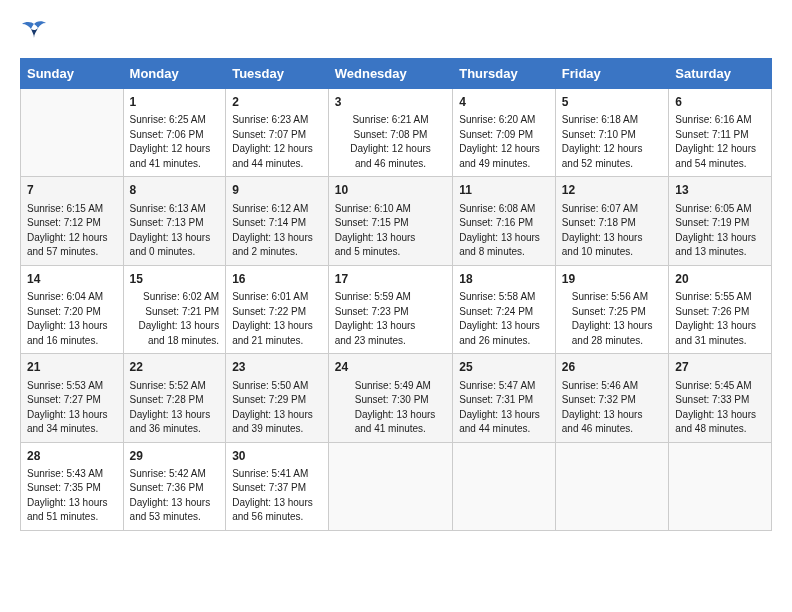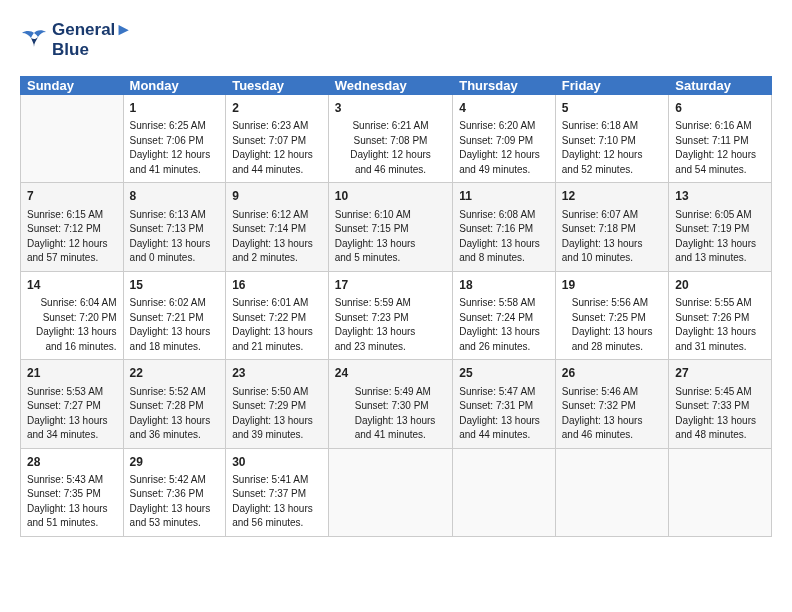--- a/index.html
+++ b/index.html
@@ -38,21 +38,21 @@
       color: #333;
     }
     table {
       width: 100%;
       border-collapse: collapse;
       font-size: 11px;
     }
     thead tr th {
       background-color: #3a75c4;
       color: #fff;
-      padding: 1px 6px;
+      padding: 7px 6px;
       text-align: left;
       font-size: 13px;
       font-weight: bold;
       border: 1px solid #3a75c4;
     }
     tbody tr td {
       border: 1px solid #ccc;
       vertical-align: top;
       padding: 5px 6px;
       height: 80px;
@@ -80,24 +80,20 @@
 </head>
 <body>
 
 <div class="header">
   <div class="logo">
     <svg class="logo-bird" viewBox="0 0 28 22" xmlns="http://www.w3.org/2000/svg">
       <path d="M14 4 C16 1, 22 0, 26 3 C22 3, 20 5, 18 8 C16 5, 14 4, 14 4Z" fill="#3a75c4"></path>
       <path d="M14 4 C12 2, 6 1, 2 4 C6 4, 9 6, 11 9 C12 6, 14 4, 14 4Z" fill="#3a75c4"></path>
       <path d="M11 9 C12 12, 14 14, 14 18 C14 14, 16 12, 18 8 C16 10, 14 11, 11 9Z" fill="#1a3a6e"></path>
     </svg>
-    <div>
-      <div style="font-size:17px;font-weight:bold;color:#1a3a6e;">General<span style="color:#3a75c4;">►</span></div>
-      <div style="font-size:17px;font-weight:bold;color:#1a3a6e;">Blue</div>
-    </div>
   </div>
   <div class="title-block">
     <div class="main-title"></div>
     <div class="subtitle"></div>
   </div>
 </div>
 
 <table>
   <thead>
     <tr>
@@ -203,28 +199,28 @@
           <span class="day-num">13</span>
           <div class="cell-info" style="white-space: pre-line;">Sunrise: 6:05 AM
 Sunset: 7:19 PM
 Daylight: 13 hours
 and 13 minutes.</div>
         </td>
       </tr>
       <tr>
         <td>
           <span class="day-num">14</span>
-          <div class="cell-info" style="white-space: pre-line; text-align: right;">Sunrise: 6:04 AM
+          <div class="cell-info" style="white-space: pre-line;">Sunrise: 6:04 AM
 Sunset: 7:20 PM
 Daylight: 13 hours
 and 16 minutes.</div>
         </td>
         <td>
           <span class="day-num">15</span>
-          <div class="cell-info" style="white-space: pre-line;">Sunrise: 6:02 AM
+          <div class="cell-info" style="white-space: pre-line; text-align: right;">Sunrise: 6:02 AM
 Sunset: 7:21 PM
 Daylight: 13 hours
 and 18 minutes.</div>
         </td>
         <td>
           <span class="day-num">16</span>
           <div class="cell-info" style="white-space: pre-line;">Sunrise: 6:01 AM
 Sunset: 7:22 PM
 Daylight: 13 hours
 and 21 minutes.</div>

